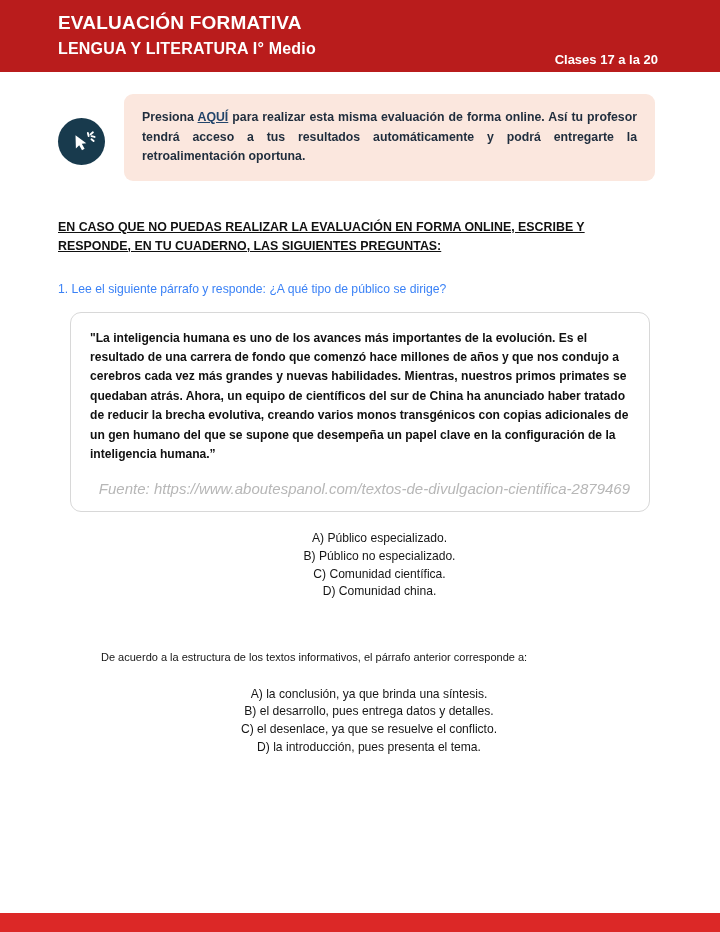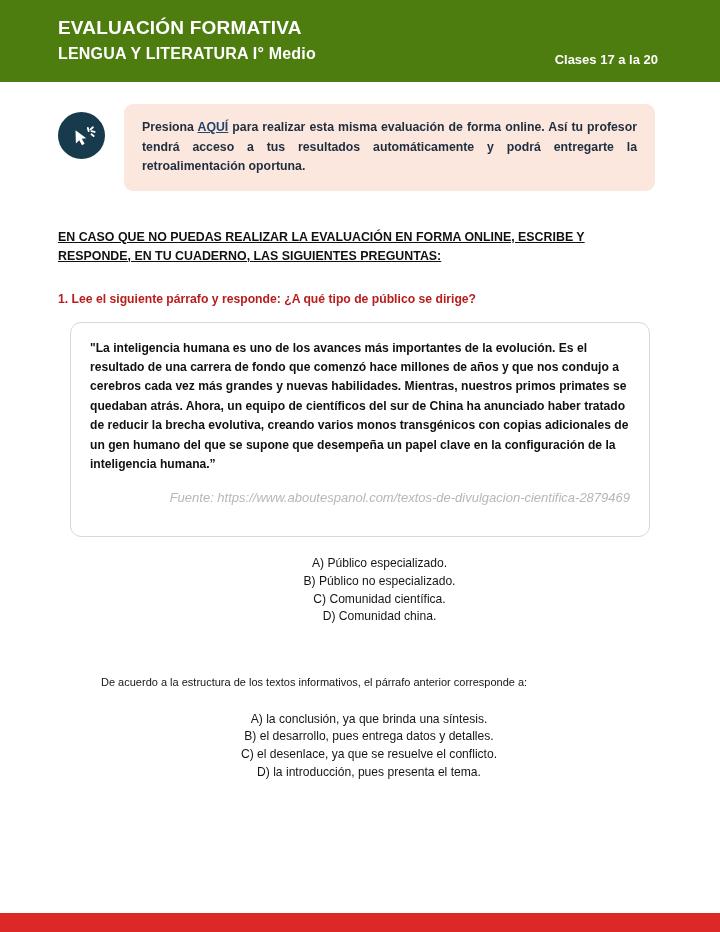--- a/index.html
+++ b/index.html
@@ -11,22 +11,22 @@
     height: 932px;
     background: #ffffff;
     font-family: "Liberation Sans", sans-serif;
     color: #1a1a1a;
     overflow: hidden;
     position: relative;
   }
 
   
   .header-bar {
-    background: #4d7c0f;
-    height: 82px;
+    background: #b91c1c;
+    height: 72px;
     padding: 0;
     position: relative;
     display: flex;
     align-items: center;
   }
   .header-titles {
     margin-left: 58px;
     color: #ffffff;
   }
   .header-line1 {
@@ -50,21 +50,21 @@
     color: #ffffff;
     font-size: 13px;
     font-weight: bold;
     white-space: nowrap;
   }
 
   
   .callout {
     margin-top: 22px;
     display: flex;
-    align-items: flex-start;
+    align-items: center;
     padding-left: 58px;
     padding-right: 65px;
   }
   .callout-icon {
     width: 47px;
     height: 47px;
     border-radius: 50%;
     background: #183a4d;
     flex: 0 0 47px;
     margin-top: 8px;
@@ -104,23 +104,23 @@
     margin-top: 37px;
     font-size: 12.4px;
     font-weight: bold;
     line-height: 19px;
     color: #111111;
     text-decoration: underline;
   }
   .question {
     margin-top: 24px;
     font-size: 12.2px;
-    font-weight: bold;
+    font-weight: normal;
     line-height: 19px;
-    color: #b91c1c;
+    color: #3b82f6;
   }
 
   
   .quote-box {
     margin-top: 13px;
     margin-left: 12px;
     margin-right: 8px;
     border: 1px solid #d8d8d8;
     border-radius: 11px;
     padding: 16px 19px 12px 19px;
@@ -129,23 +129,23 @@
   .quote-text {
     font-size: 12.1px;
     font-weight: bold;
     line-height: 19.4px;
     color: #111111;
     text-align: left;
     margin: 0;
   }
   .quote-source {
     margin-top: 16px;
-    margin-bottom: 19px;
+    margin-bottom: 2px;
     text-align: right;
-    font-size: 13px;
+    font-size: 15px;
     font-style: italic;
     color: #b7b7b7;
   }
 
   
   .options {
     margin-top: 18px;
     margin-left: 43px;
   }
   .option {

